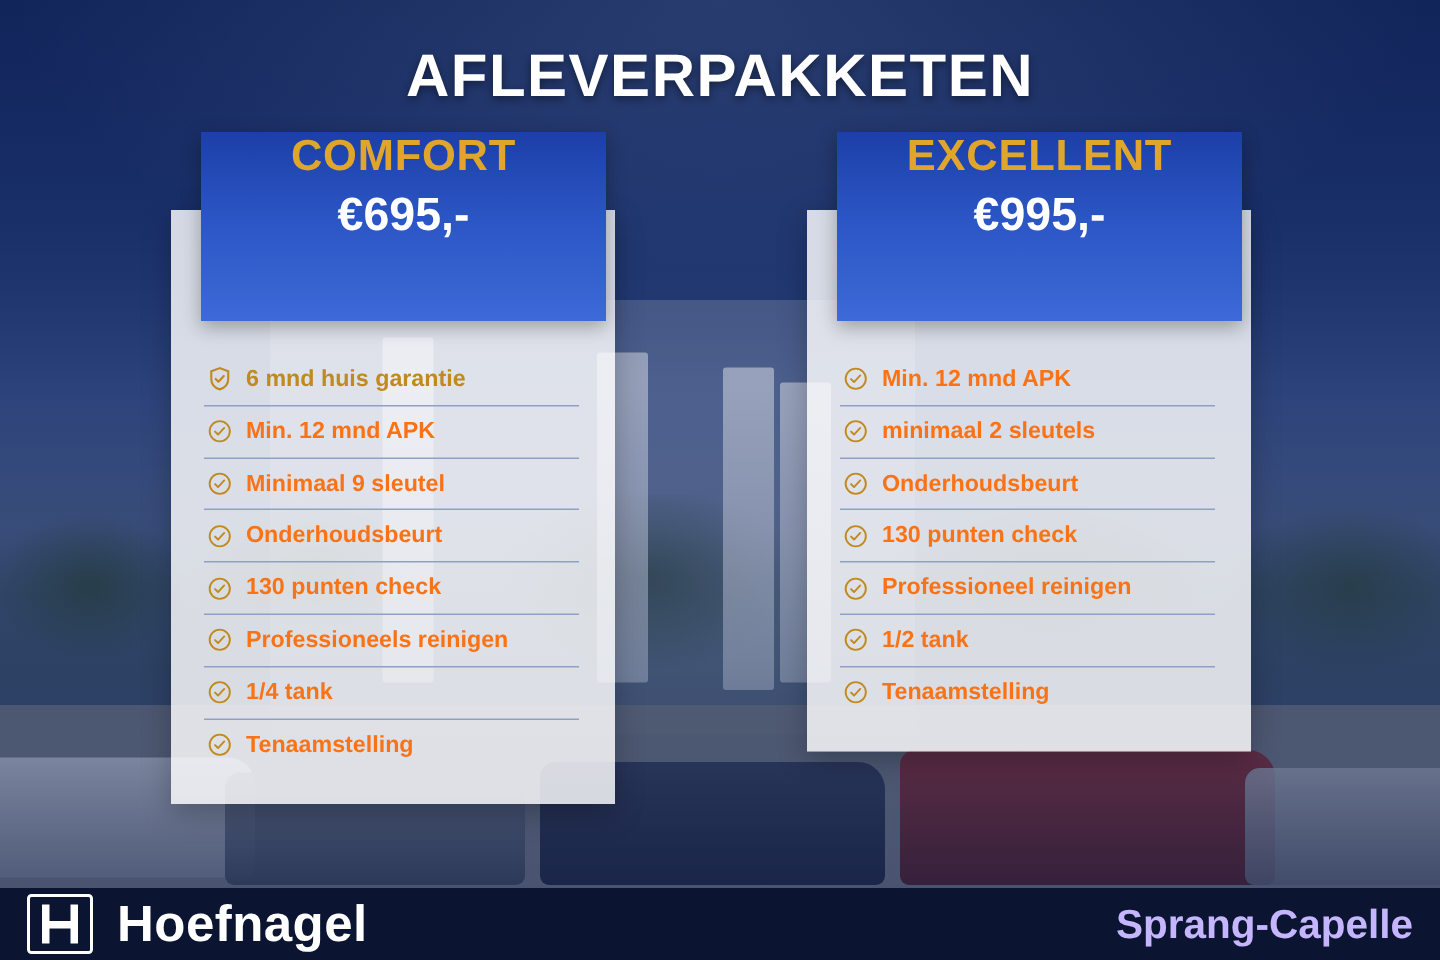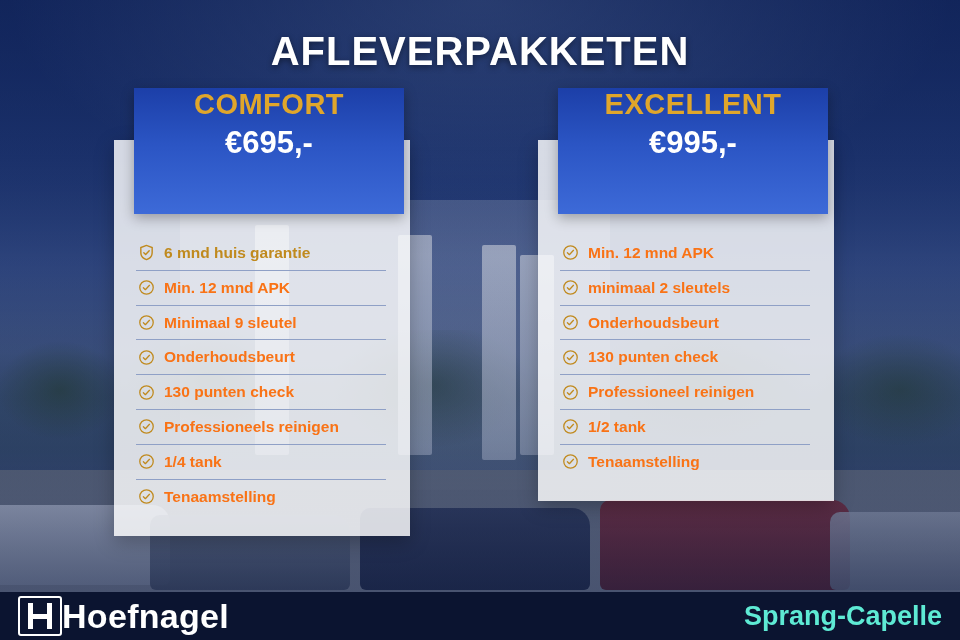--- a/index.html
+++ b/index.html
@@ -173,20 +173,21 @@
     background: #0b1430;
     display: flex;
     align-items: center;
     justify-content: space-between;
     padding: 0 18px;
     box-sizing: border-box;
   }
   .brand {
     display: flex;
     align-items: center;
+    gap: 16px;
   }
   .brand-mark {
     width: 44px;
     height: 40px;
     border: 2px solid #ffffff;
     border-radius: 3px;
     position: relative;
     box-sizing: border-box;
   }
   .brand-mark::before,
@@ -208,21 +209,21 @@
     margin-top: -2px;
     background: #ffffff;
   }
   .brand-name {
     color: #ffffff;
     font-size: 34px;
     font-weight: bold;
     letter-spacing: 0.3px;
   }
   .footer-location {
-    color: #5eead4;
+    color: #c4b5fd;
     font-size: 27px;
     font-weight: bold;
   }
 </style>
 </head>
 <body>
 
 <div class="stage">
 
   <div class="bg">

